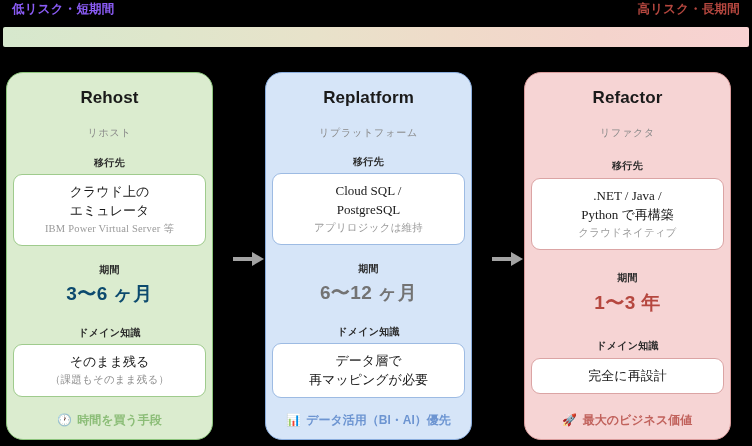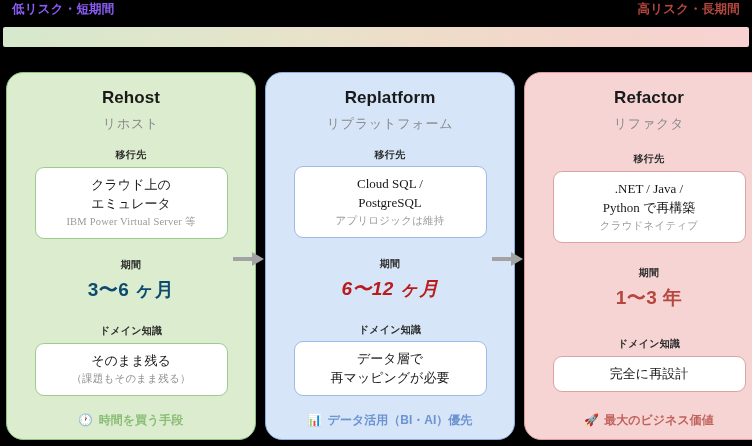--- a/index.html
+++ b/index.html
@@ -64,21 +64,21 @@
     position: absolute;
     top: 72px;
     left: 0px;
     width: 752px;
     height: 370px;
   }
 
   .card {
     position: absolute;
     top: 0px;
-    width: 250px;
+    width: 207px;
     height: 368px;
     border-radius: 17px;
     border-width: 1.5px;
     border-style: solid;
     display: flex;
     flex-direction: column;
     align-items: center;
     padding: 14px 12px 10px 12px;
   }
 
@@ -87,24 +87,24 @@
   .card.refactor   { left: 524px; background: #f6d4d4; border-color: #d99b9b; }
 
   .card-title {
     font-size: 17px;
     font-weight: bold;
     color: #1a1a1a;
     line-height: 22px;
     letter-spacing: 0.1px;
   }
   .card-subtitle {
-    font-size: 13px;
+    font-size: 10px;
     color: #8a8a8a;
     line-height: 17px;
-    margin-top: 6px;
+    margin-top: 15px;
     letter-spacing: 0.8px;
   }
 
   .section-label {
     font-size: 10px;
     font-weight: bold;
     color: #2b2b2b;
     line-height: 16px;
     letter-spacing: 0.3px;
   }
@@ -136,21 +136,21 @@
   }
   .box-note.dark { color: #8e8e8e; }
 
   .duration {
     font-size: 19px;
     font-weight: bold;
     line-height: 26px;
     letter-spacing: 0.4px;
   }
   .card.rehost     .duration { color: #0c4a6e; }
-  .card.replatform .duration { color: #b91c1c; font-style: italic; }
+  .card.replatform .duration { color: #737373; }
   .card.refactor   .duration { color: #b5473f; }
 
   .footer-note {
     font-size: 12px;
     font-weight: bold;
     line-height: 18px;
     display: flex;
     align-items: center;
     gap: 5px;
     white-space: nowrap;

